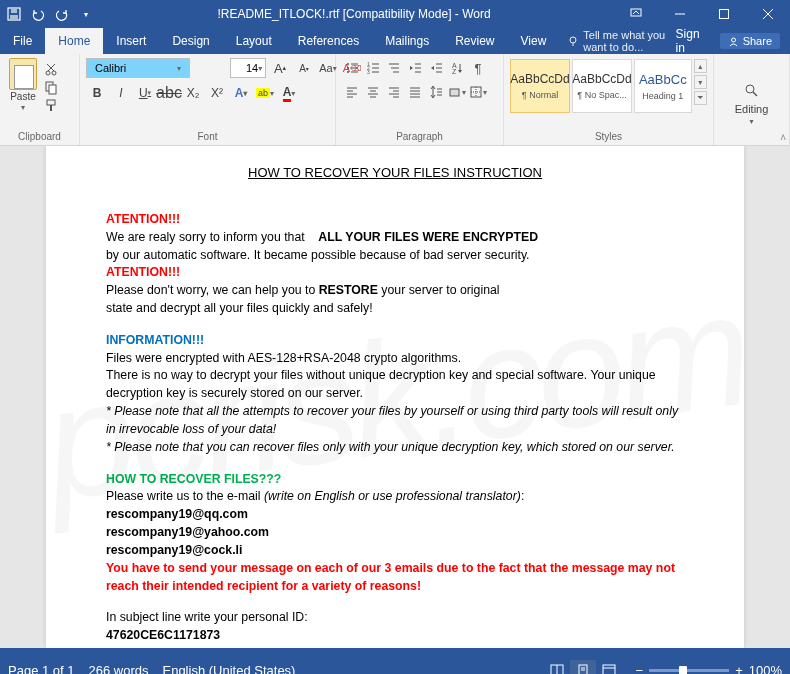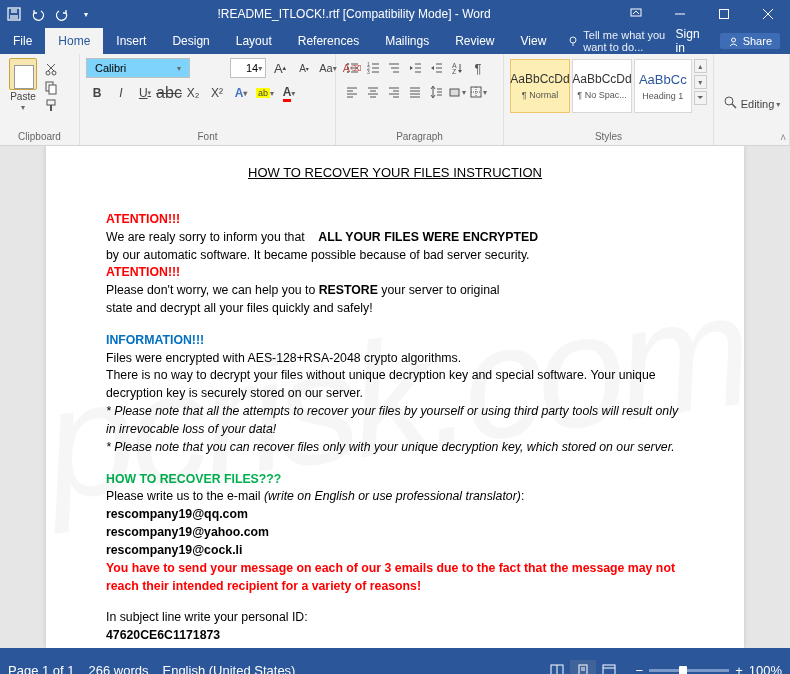--- a/index.html
+++ b/index.html
@@ -60,21 +60,21 @@
 .styles .body { padding: 3px 2px 0; gap: 2px; }
 .stylebox { width: 60px; height: 54px; border: 1px solid #d8d8d8; background: #fff; display: flex; flex-direction: column; align-items: center; justify-content: center; font-size: 9px; color: #555; gap: 4px; }
 .stylebox.sel { border: 1px solid #f0c36d; background: #fdeeb3; }
 .stylebox .preview { font-size: 12px; color: #333; }
 .stylebox.heading .preview { color: #2b579a; font-size: 13px; }
 .styles .expand { width: 14px; display:flex; flex-direction:column; justify-content:center; gap:2px; }
 .styles .expand span { height:14px; border:1px solid #ccc; display:flex; align-items:center; justify-content:center; font-size:8px; color:#666; }
 
 
 .editing { flex: 1; }
-.editing .body { align-items: center; justify-content: center; flex-direction: row; gap:2px; padding-top:10px; }
+.editing .body { align-items: center; justify-content: center; flex-direction: column; gap:2px; padding-top:10px; }
 .editing .body .ebtn { font-size: 11px; color: #444; }
 
 .collapsebtn { position:absolute; right:4px; bottom:2px; font-size:10px; color:#888; }
 
 
 .docarea { height: 502px; background: #e6e6e6; overflow: hidden; position: relative; display:flex; justify-content:center; }
 .page { width: 698px; background: #fff; margin-top: 0; padding: 18px 60px 0 60px; box-shadow: 0 0 5px rgba(0,0,0,0.15); font-family: Calibri, Arial, sans-serif; font-size: 12.3px; color: #000; line-height: 1.45; }
 .page h1 { text-align: center; font-size: 13px; font-weight: normal; text-decoration: underline; margin-bottom: 14px; }
 .page p { margin: 0; }
 .page .red { color: #ff0000; font-weight: bold; }

